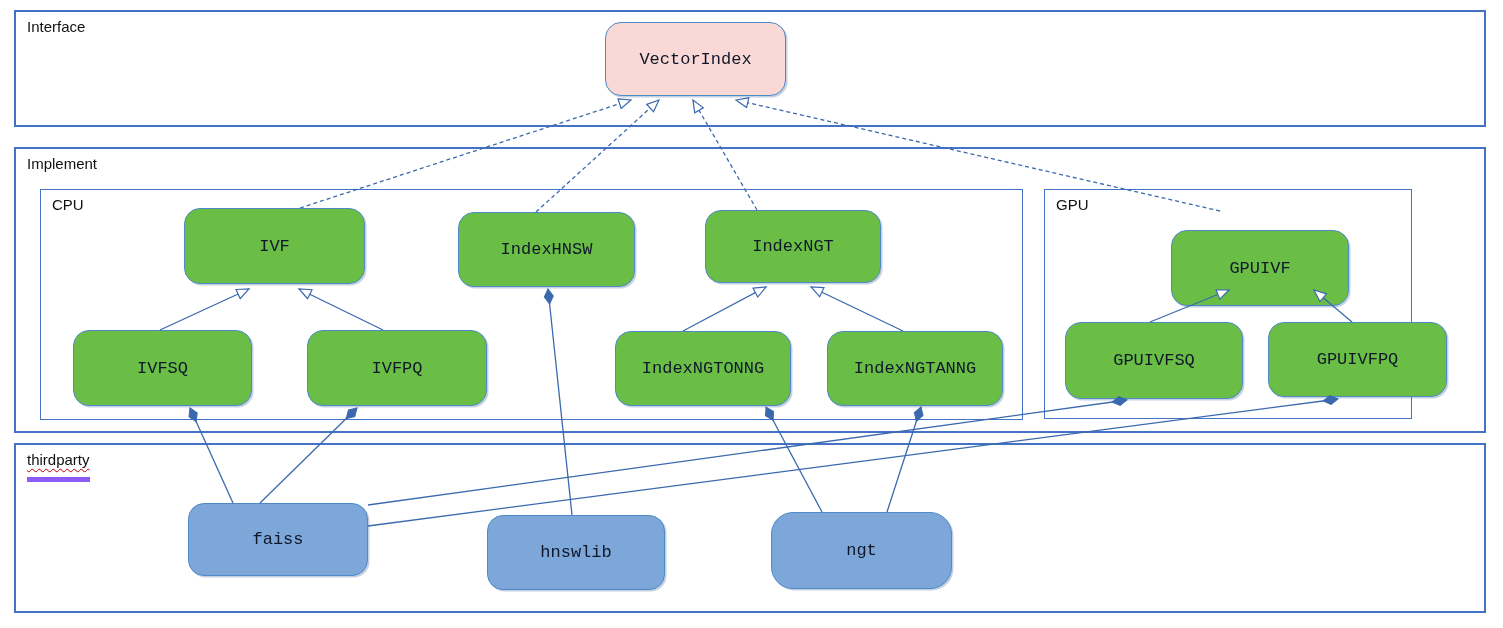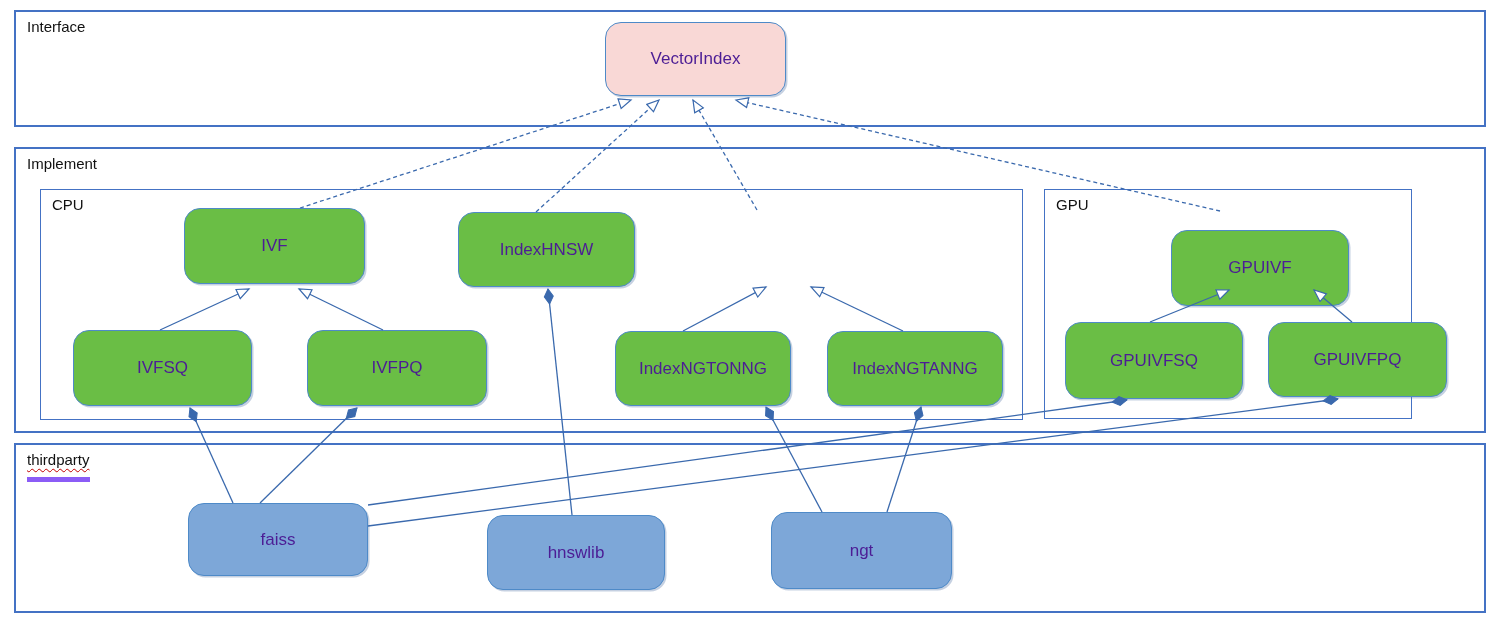--- a/index.html
+++ b/index.html
@@ -33,23 +33,23 @@
     text-underline-offset:3px;
     padding-bottom:9px;
   }
   
   .node{
     position:absolute;
     box-sizing:border-box;
     border:1.5px solid var(--c-node_border);
     border-radius:16px;
     display:flex;align-items:center;justify-content:center;
-    font-family:Liberation Sans, sans-serif;
+    font-family:Liberation Mono, monospace;
     font-size:17px;
-    color:#4c1d95;
+    color:#0f172a;
     z-index:3;
     box-shadow:1.5px 1.5px 0 rgba(90,120,170,0.35);
     text-align:center;
   }
   .node.pink{background:var(--c-interface_fill);}
   .node.green{background:var(--c-implement_fill);}
   .node.blue{background:var(--c-thirdparty_fill);}
   
   #edges{
     position:absolute;inset:0;
@@ -88,40 +88,41 @@
   <div class="container" style="left:14px;top:443px;width:1472px;height:170px;">
     <span class="container-label misspelled">thirdparty</span>
   </div>
 
   <div class="node pink" style="left:605px;top:22px;width:181px;height:74px;">VectorIndex</div>
 
   <div class="node green" style="left:184px;top:208px;width:181px;height:76px;">IVF</div>
 
   <div class="node green" style="left:458px;top:212px;width:177px;height:75px;">IndexHNSW</div>
 
+  <div class="node green" style="left:705px;top:210px;width:176px;height:73px;">IndexNGT</div>
 
   <div class="node green" style="left:73px;top:330px;width:179px;height:76px;">IVFSQ</div>
 
   <div class="node green" style="left:292px;top:330px;width:180px;height:76px;margin-left:15px;">IVFPQ</div>
 
   <div class="node green" style="left:615px;top:331px;width:176px;height:75px;">IndexNGTONNG</div>
 
   <div class="node green" style="left:827px;top:331px;width:176px;height:75px;">IndexNGTANNG</div>
 
   <div class="node green" style="left:1171px;top:210px;width:178px;height:76px;margin-top:20px;">GPUIVF</div>
 
   <div class="node green" style="left:1065px;top:322px;width:178px;height:77px;">GPUIVFSQ</div>
 
   <div class="node green" style="left:1268px;top:322px;width:179px;height:75px;">GPUIVFPQ</div>
 
   <div class="node blue" style="left:188px;top:503px;width:180px;height:73px;">faiss</div>
 
   <div class="node blue" style="left:487px;top:515px;width:178px;height:75px;">hnswlib</div>
 
-  <div class="node blue" style="left:771px;top:512px;width:181px;height:77px;">ngt</div>
+  <div class="node blue" style="left:771px;top:512px;width:181px;height:77px;border-radius:22px;">ngt</div>
 
   <svg id="edges" viewBox="0 0 1503 628" xmlns="http://www.w3.org/2000/svg">
     <defs>
       <marker id="arrow-hollow" markerUnits="userSpaceOnUse" markerWidth="16" markerHeight="14" refX="13" refY="6" orient="auto">
         <path class="marker-hollow" d="M1,1 L13,6 L1,11 Z"></path>
       </marker>
       <marker id="diamond-filled" markerUnits="userSpaceOnUse" markerWidth="18" markerHeight="12" refX="16" refY="5.5" orient="auto">
         <path class="marker-diamond" d="M1,5.5 L8.5,1 L16,5.5 L8.5,10 Z"></path>
       </marker>
     </defs>

